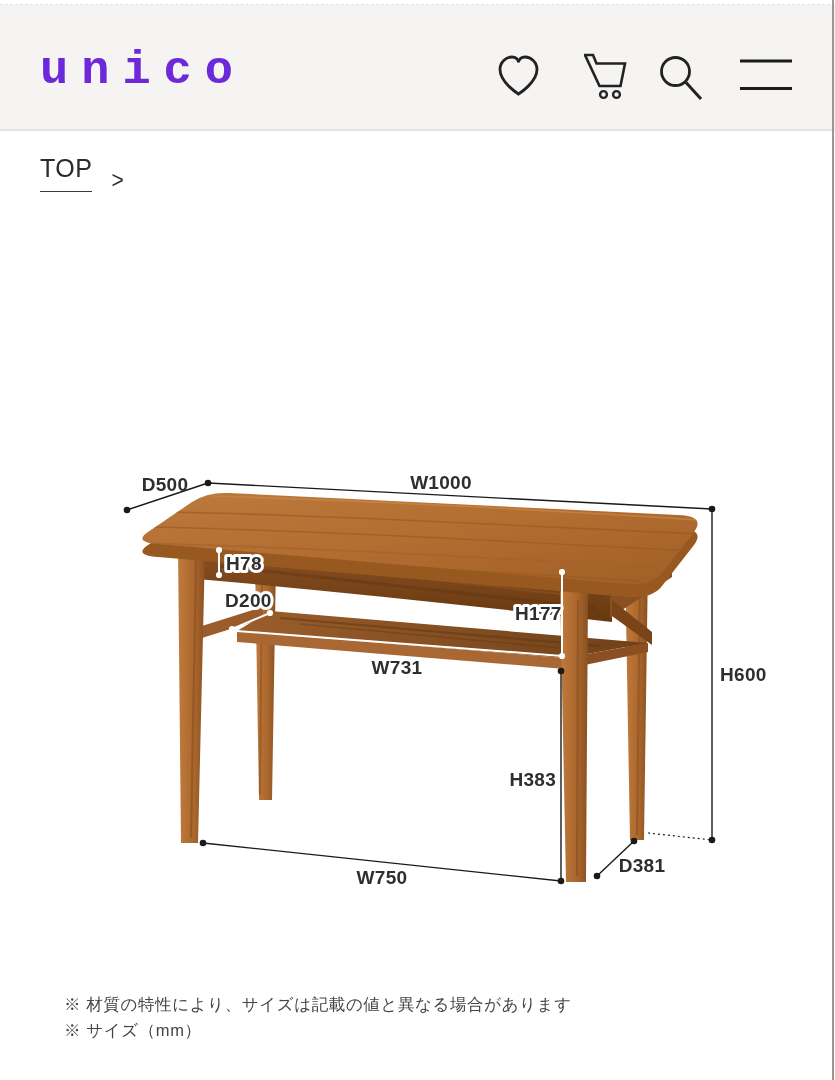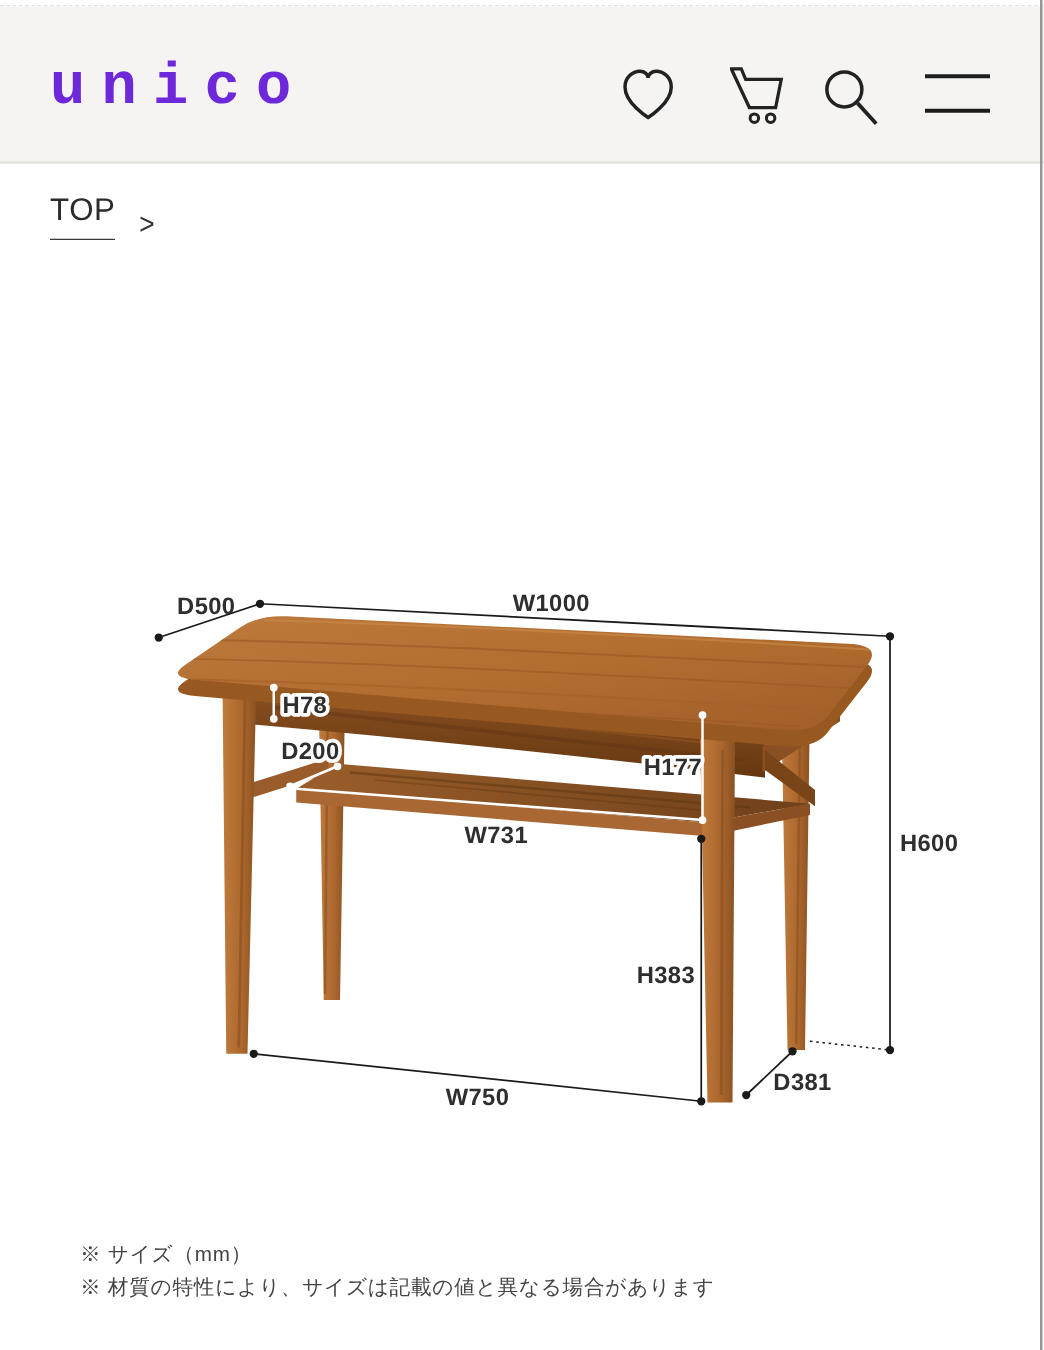--- a/index.html
+++ b/index.html
@@ -215,15 +215,15 @@
   <text class="dimlabel halo" x="225" y="607">D200</text>
   <text class="dimlabel halo" x="515" y="620">H177</text>
   <text class="dimlabel halo" x="397" y="674" text-anchor="middle">W731</text>
   <text class="dimlabel" x="720" y="681">H600</text>
   <text class="dimlabel" x="556" y="786" text-anchor="end">H383</text>
   <text class="dimlabel" x="382" y="884" text-anchor="middle">W750</text>
   <text class="dimlabel" x="642" y="872" text-anchor="middle">D381</text>
 </svg>
 
 <div class="notes">
+  <div>※ 材質の特性により、サイズは記載の値と異なる場合があります</div>
   <div>※ サイズ（mm）</div>
-  <div>※ 材質の特性により、サイズは記載の値と異なる場合があります</div>
 </div>
 
 </body></html>

